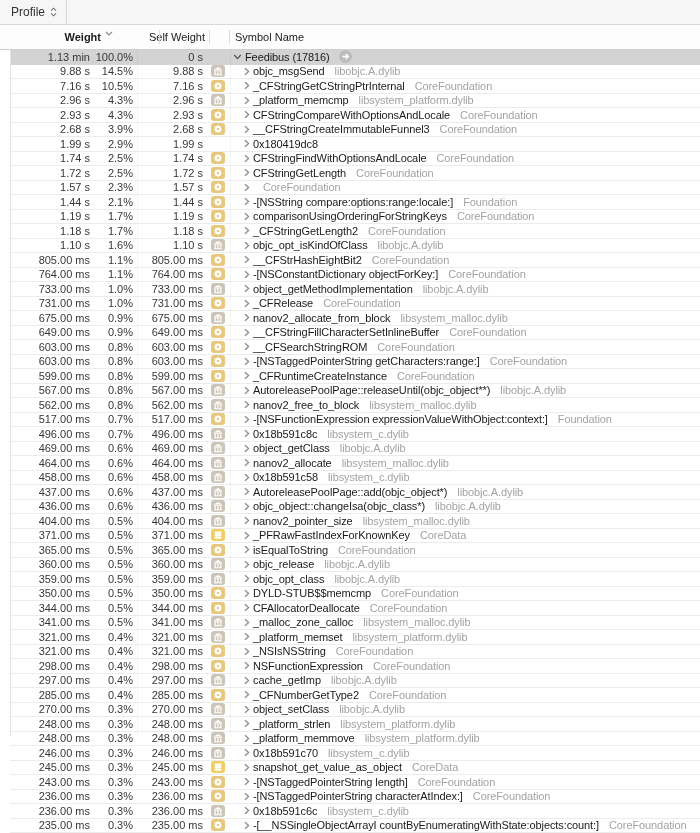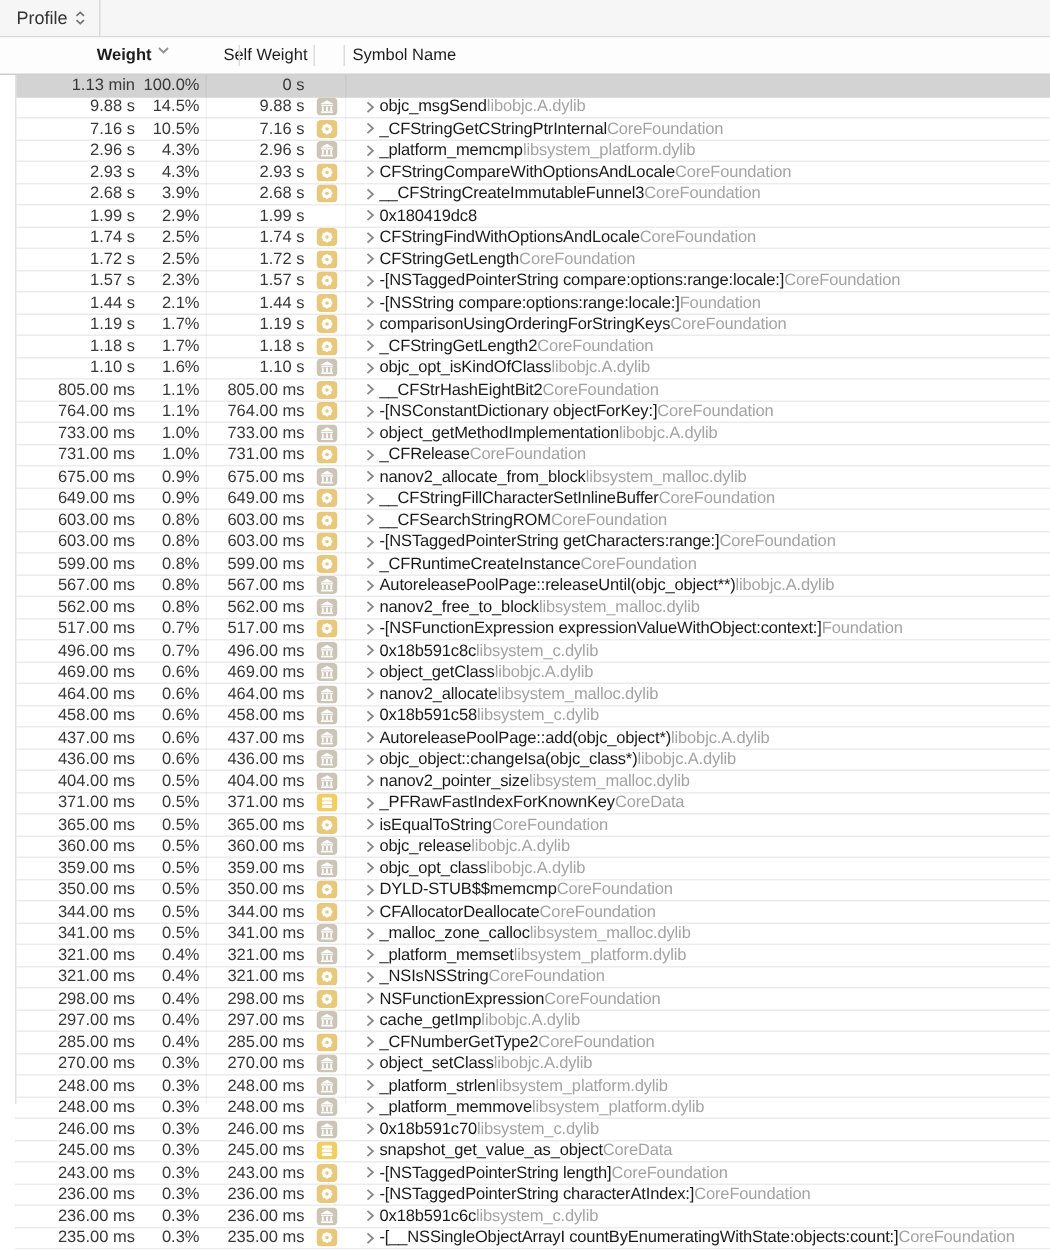--- a/index.html
+++ b/index.html
@@ -40,21 +40,21 @@
 
   .c-wt  { text-align:right; color:#383838; }
   .c-wp  { text-align:right; padding-right:4px; color:#383838; }
   .c-sw  { text-align:right; padding-right:3px; color:#383838; }
   .c-ic  { display:flex; justify-content:center; align-items:center; }
   .c-sym { display:flex; align-items:center; overflow:hidden; padding-left:14px; }
   .row.root .c-sym { padding-left:3px; }
 
   .chev { display:flex; align-items:center; margin-right:3px; flex:0 0 auto; }
   .symname { color:#1a1a1a; letter-spacing:-.1px; }
-  .libname { color:#a3a3a3; letter-spacing:-.1px; }
+  .libname { color:#a3a3a3; margin-left:10px; letter-spacing:-.1px; }
   .focus-btn { display:flex; align-items:center; margin-left:9px; flex:0 0 auto; }
 
   .badge { display:block; }
 </style>
 </head>
 <body>
 
 <div class="jumpbar">
   <div class="jump-seg">
     <span>Profile</span>
@@ -88,20 +88,35 @@
 
 <div class="tbody" id="tbody">
   <div class="gutter-line"></div>
   <div class="colsep c1"></div>
   <div class="colsep c2"></div>
 <div class="row root selected">
     <div class="c-wt">1.13 min</div>
     <div class="c-wp">100.0%</div>
     <div class="c-sw">0 s</div>
     <div class="c-ic"></div>
+    <div class="c-sym">
+      <span class="chev">
+          <svg width="9" height="6" viewBox="0 0 9 6">
+            <polyline points="1.3,1 4.5,4.6 7.7,1" fill="none" stroke="#4d4d4d" stroke-width="1.2"></polyline>
+          </svg>
+        </span>
+      <span class="symname">Feedibus (17816)</span>
+
+    <span class="focus-btn">
+          <svg width="13" height="13" viewBox="0 0 13 13">
+            <circle cx="6.5" cy="6.5" r="6.5" fill="#bcbcbc"></circle>
+            <path d="M3.3 6.5 H9.2 M6.7 4 L9.4 6.5 L6.7 9" fill="none" stroke="#fff" stroke-width="1.4"></path>
+          </svg>
+        </span>
+      </div>
   </div>
     <div class="row">
     <div class="c-wt">9.88 s</div>
     <div class="c-wp">14.5%</div>
     <div class="c-sw">9.88 s</div>
     <div class="c-ic">
         <svg class="badge" width="14" height="12" viewBox="0 0 14 12">
           <rect width="14" height="12" rx="3" fill="#ccc4b6"></rect>
           <g fill="#fff">
             <polygon points="7,1.9 11.4,4.4 2.6,4.4"></polygon>
@@ -298,21 +313,20 @@
           </g>
           <circle cx="7" cy="6" r="1.2" fill="#e7c87d"></circle>
         </svg>
       </div>
     <div class="c-sym">
       <span class="chev">
           <svg width="6" height="9" viewBox="0 0 6 9">
             <polyline points="1,1.3 4.6,4.5 1,7.7" fill="none" stroke="#878787" stroke-width="1.2"></polyline>
           </svg>
         </span>
-      <span class="symname">-[NSTaggedPointerString compare:options:range:locale:]</span>
       <span class="libname">CoreFoundation</span>
     </div>
   </div>
     <div class="row">
     <div class="c-wt">1.44 s</div>
     <div class="c-wp">2.1%</div>
     <div class="c-sw">1.44 s</div>
     <div class="c-ic">
         <svg class="badge" width="14" height="12" viewBox="0 0 14 12">
           <rect width="14" height="12" rx="3" fill="#e7c87d"></rect>

